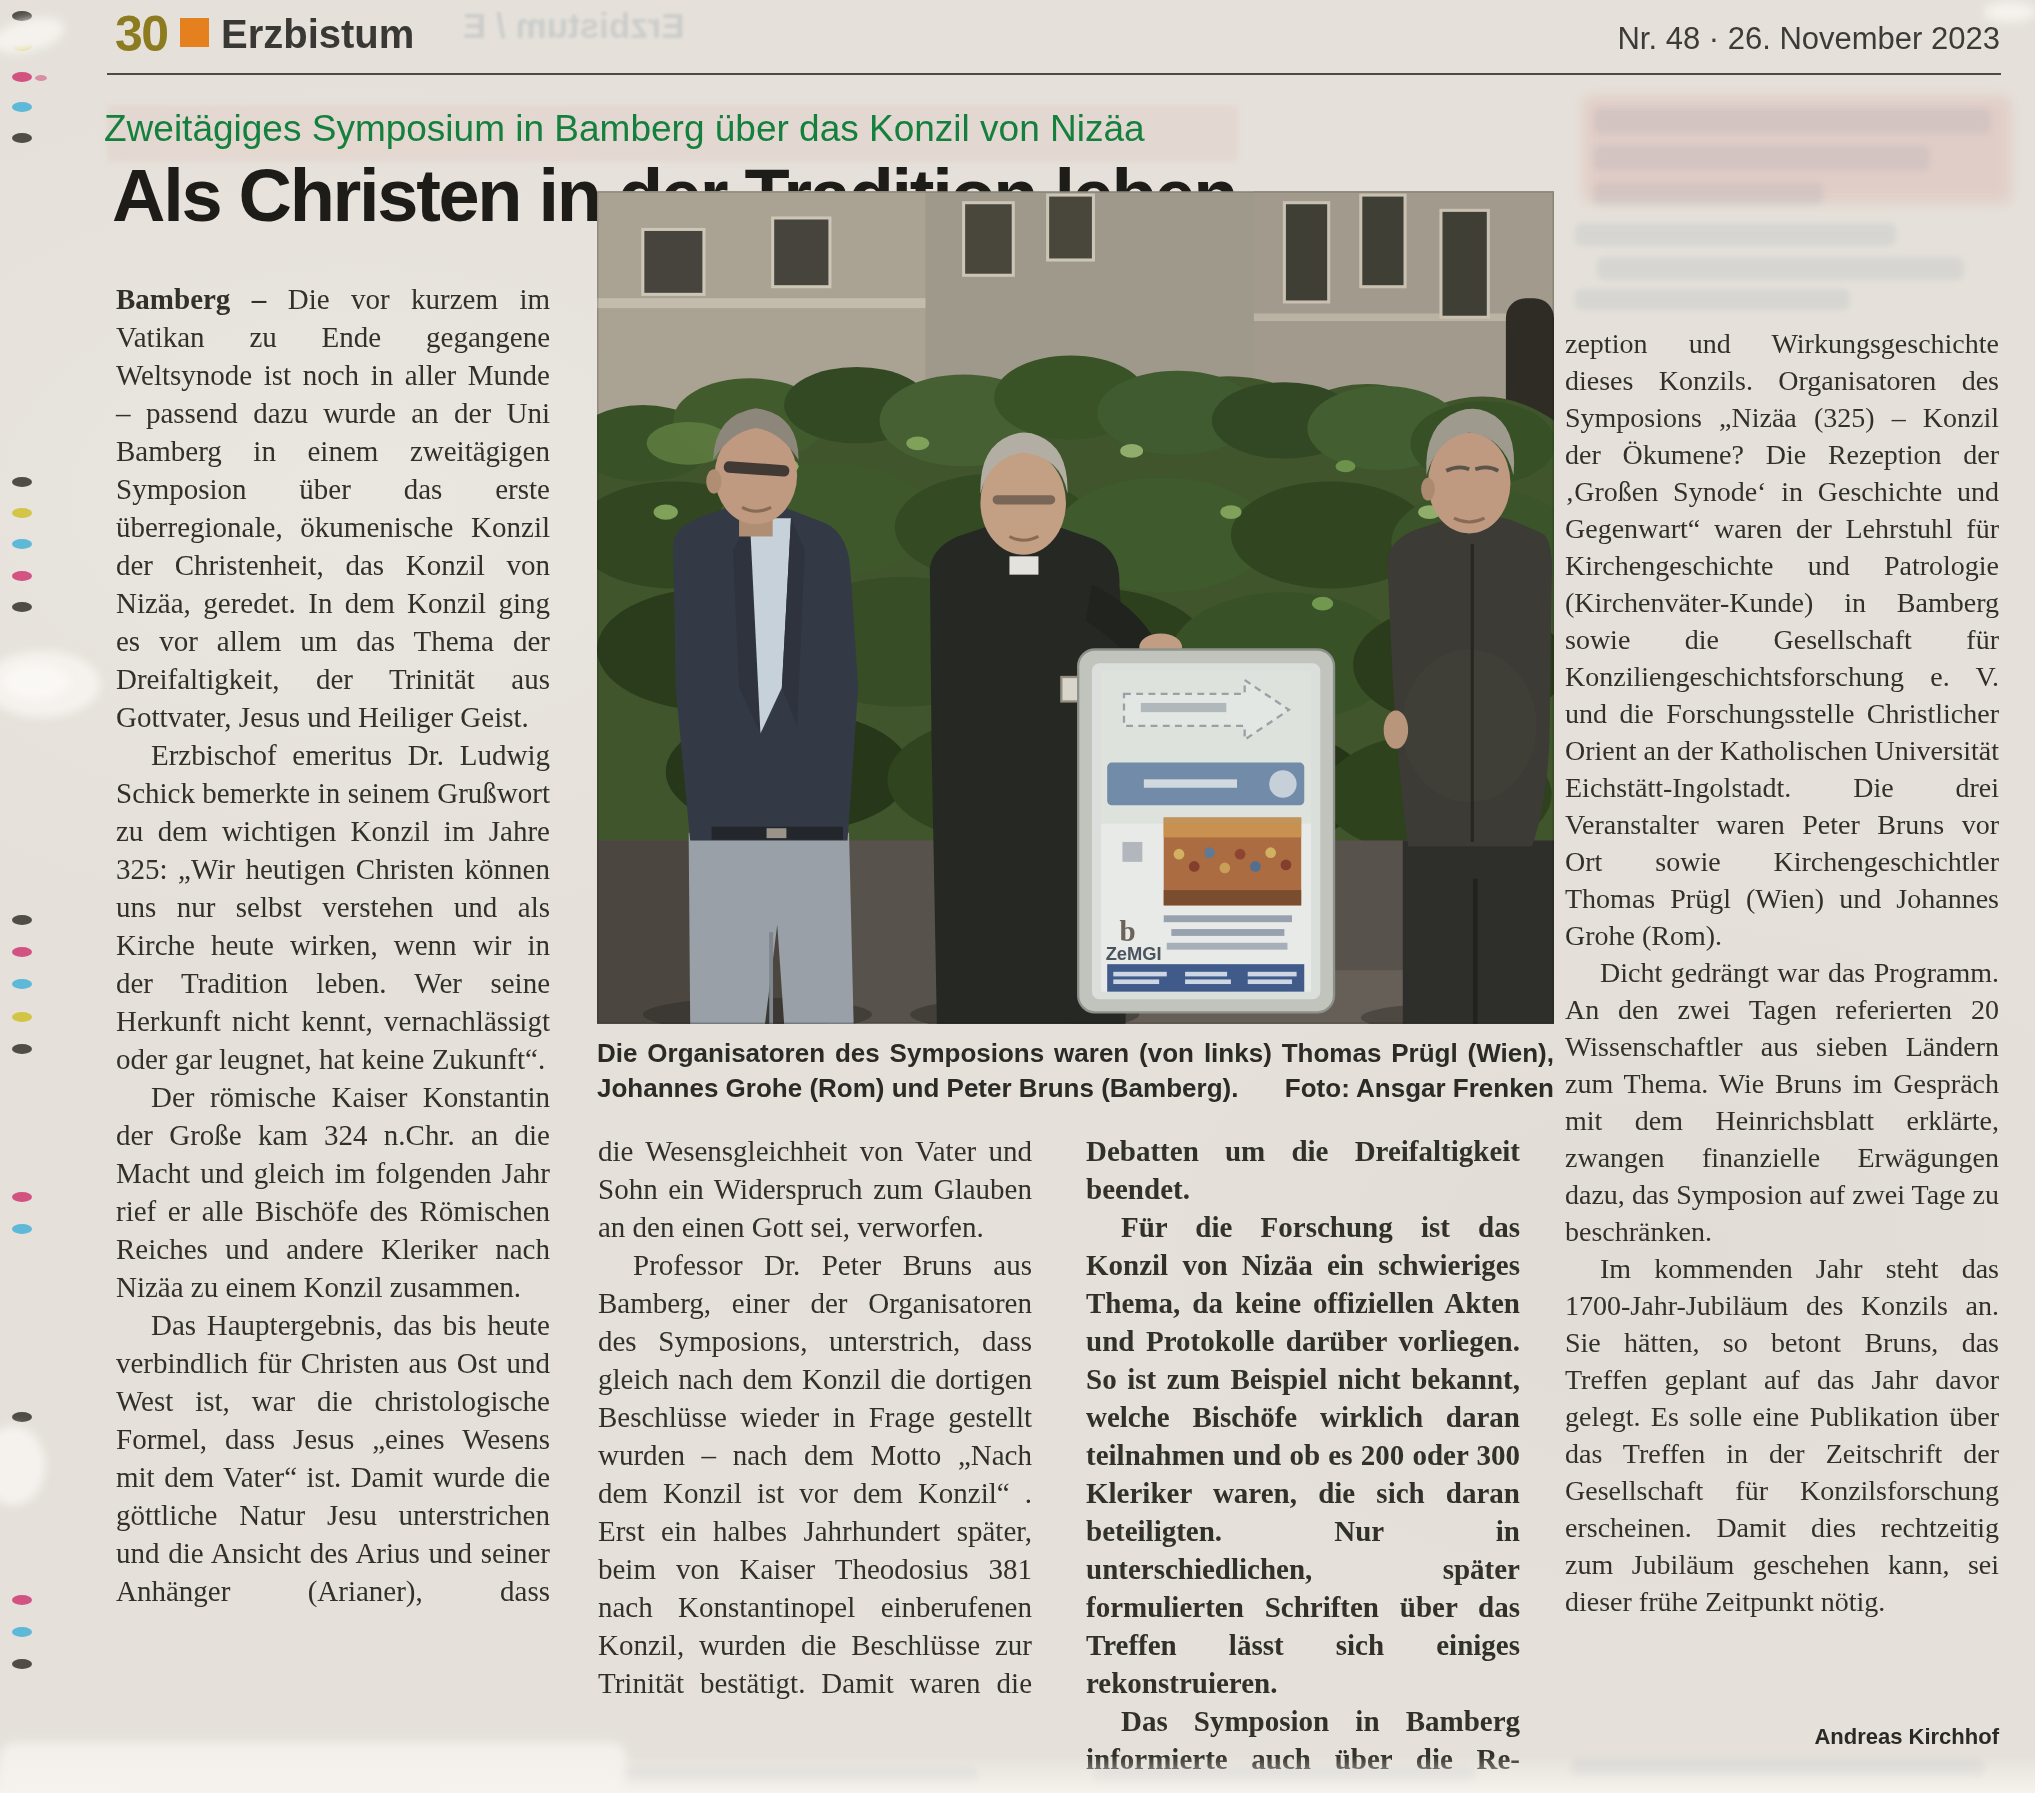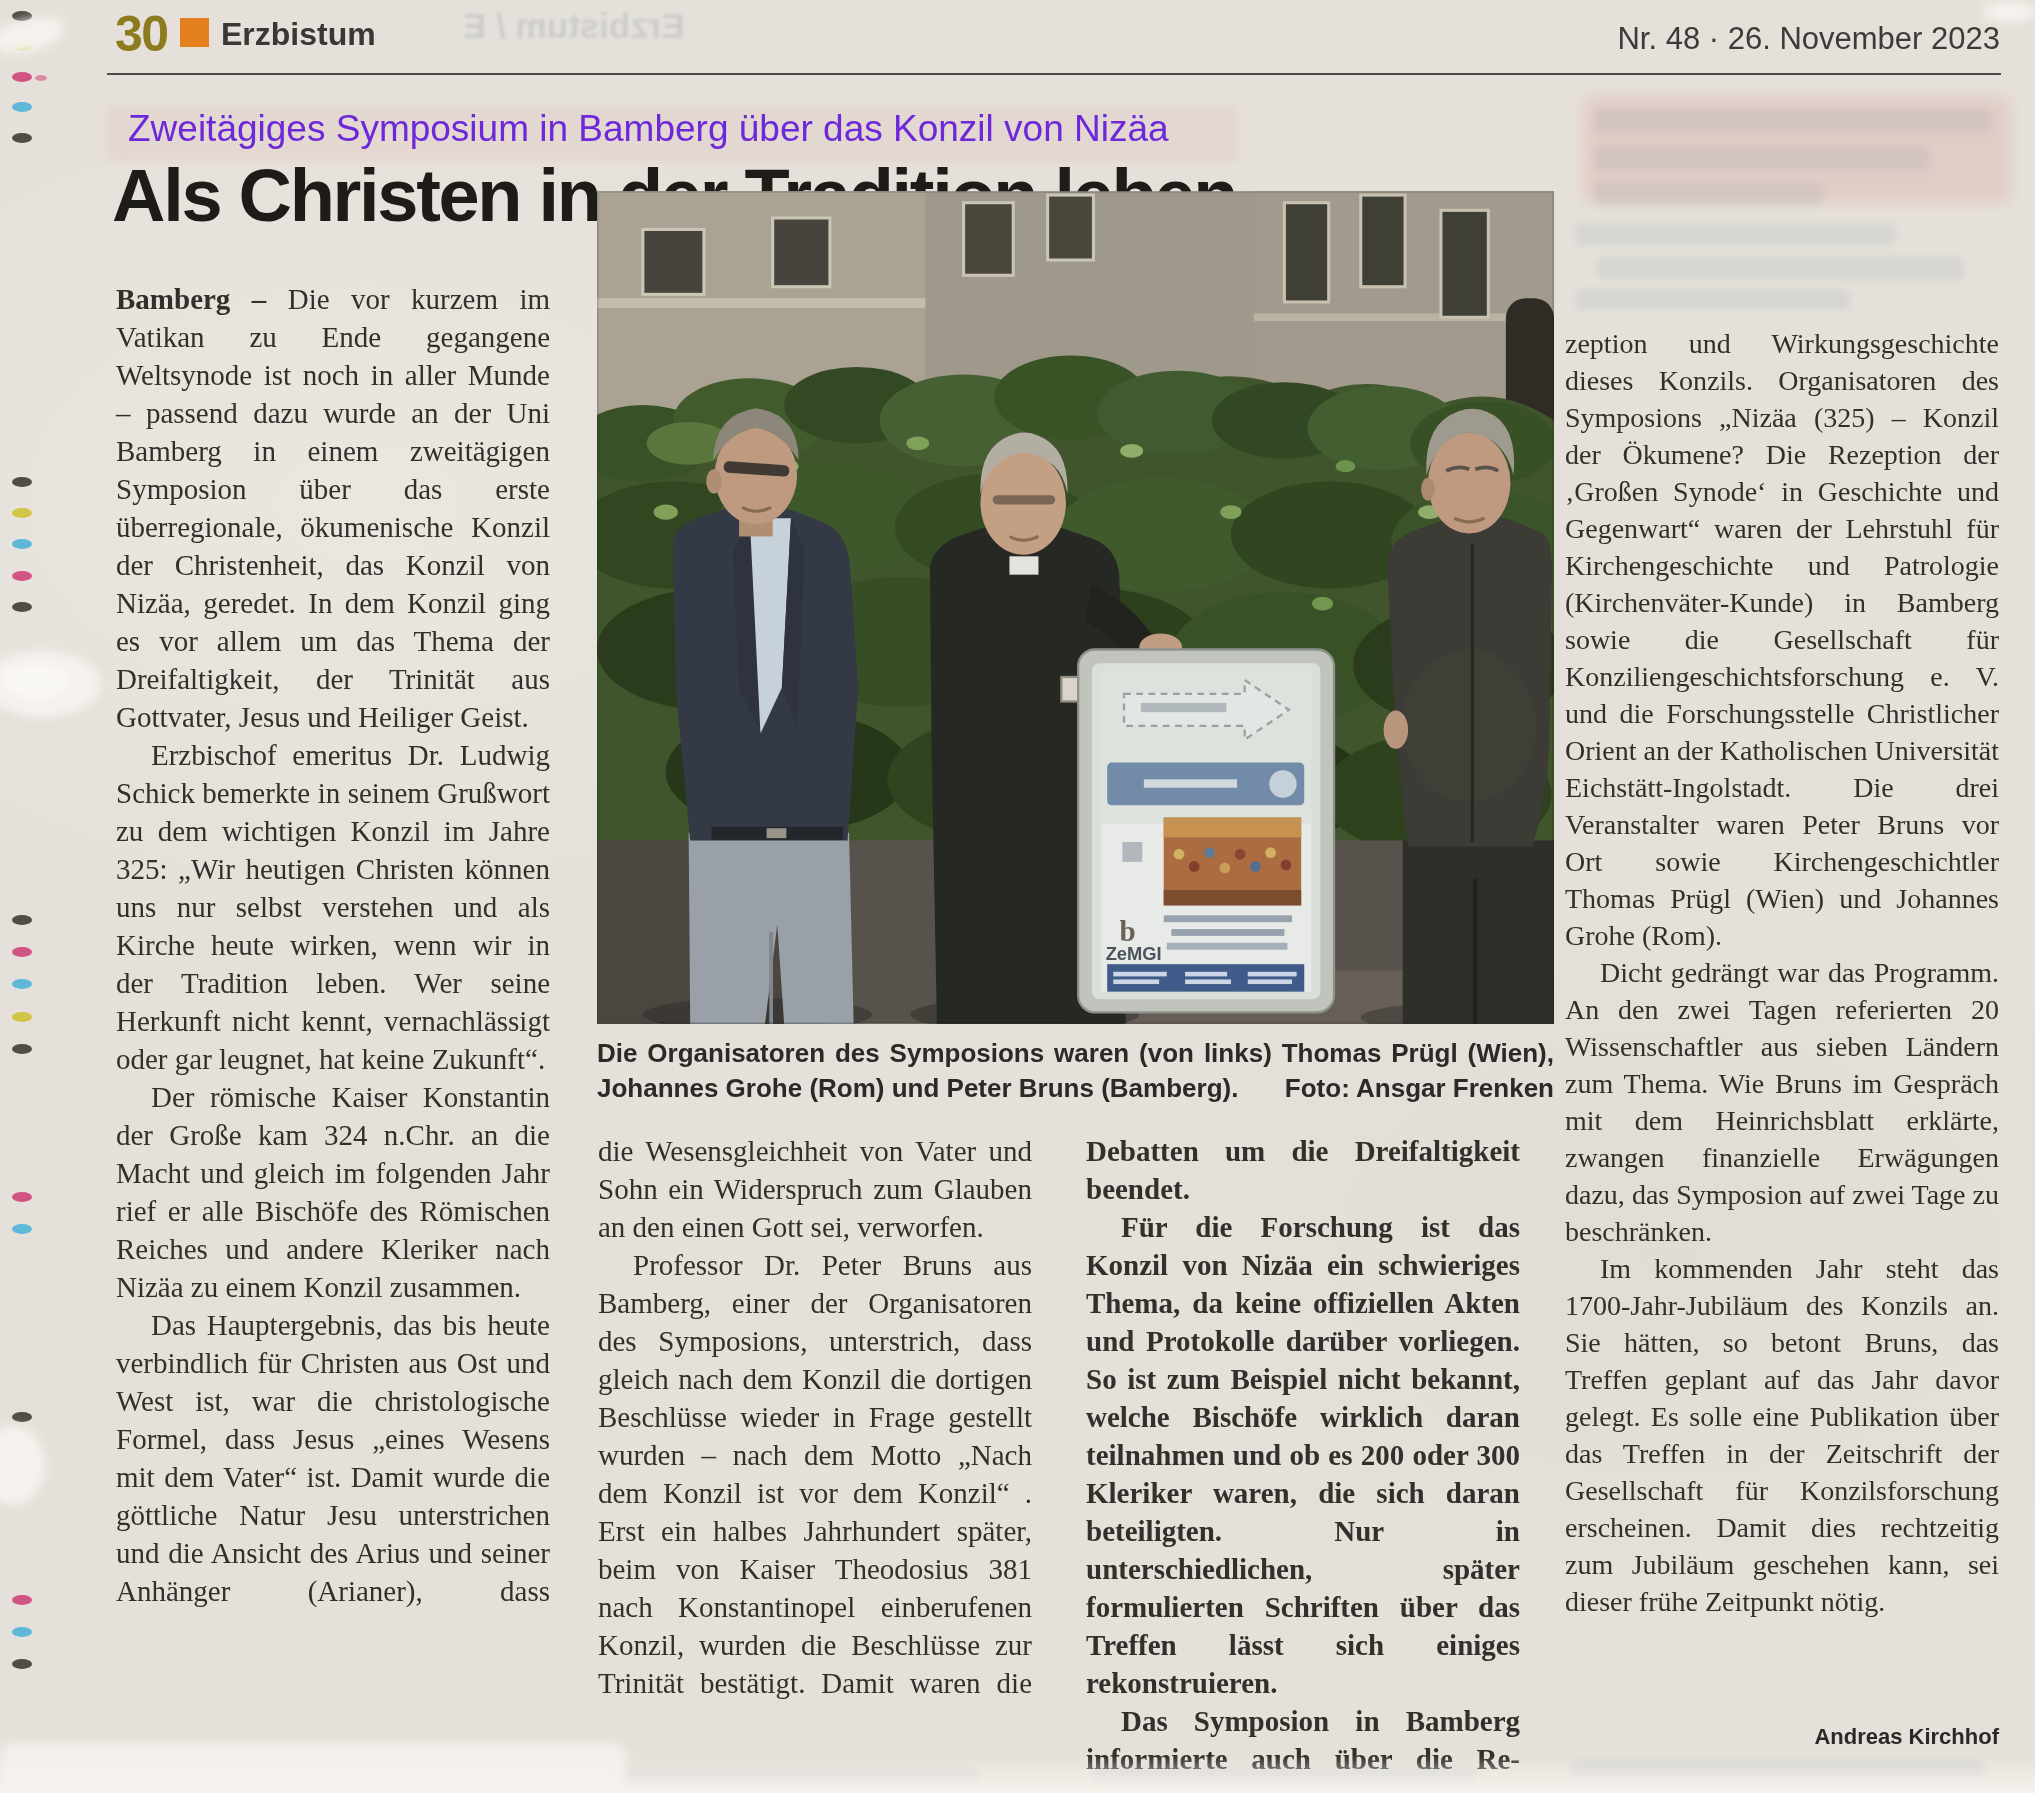--- a/index.html
+++ b/index.html
@@ -8,26 +8,26 @@
     font-family:"Liberation Serif",serif;color:#32302b;
     background:
       radial-gradient(1070px 688px at 18% 28%, #eae6e0 0%, rgba(0,0,0,0) 62%),
       radial-gradient(917px 611px at 82% 70%, #e1dcd5 0%, rgba(0,0,0,0) 60%),
       #e5e1da;
   }
   
   .masthead{position:absolute;left:115px;top:10.7px;display:flex;align-items:center;}
   .pagenum{font-family:"Liberation Sans",sans-serif;font-weight:bold;font-size:50px;line-height:47px;color:#8c7b1f;letter-spacing:-1.5px;}
   .sq{width:29px;height:29px;background:#e5801e;margin:0 12.2px 3.1px 12.2px;display:inline-block;}
-  .sectiontitle{font-family:"Liberation Sans",sans-serif;font-weight:bold;font-size:32px;line-height:43px;color:#3a3835;}
+  .sectiontitle{font-family:"Liberation Sans",sans-serif;font-weight:bold;font-size:40px;line-height:43px;color:#3a3835;}
   .issue{position:absolute;right:35px;top:21.4px;font-family:"Liberation Sans",sans-serif;font-size:31px;color:#3d3b37;}
   .rule{position:absolute;left:107px;right:34px;top:73px;height:2.3px;background:#4d4b47;}
   
   .kickerband{position:absolute;left:107px;top:105px;width:1131px;height:57px;background:rgba(219,170,160,0.16);filter:blur(3.1px);}
-  .kicker{position:absolute;left:128px;top:108px;font-family:"Liberation Sans",sans-serif;font-size:37px;color:#6d28d9;}
+  .kicker{position:absolute;left:104px;top:108px;font-family:"Liberation Sans",sans-serif;font-size:37px;color:#15803d;}
   .headline{position:absolute;left:112px;top:156px;margin:0;font-family:"Liberation Sans",sans-serif;font-weight:bold;font-size:74px;line-height:79px;letter-spacing:-2.3px;color:#1e1c18;}
   
   .col{position:absolute;width:434px;font-size:29px;line-height:38px;text-align:justify;hyphens:auto;-webkit-hyphens:auto;}
   .col p{margin:0;}
   .col p.ind{text-indent:35px;}
   .col p.fill{text-align-last:justify;}
   .col1{left:116px;top:280px;}
   .col2{left:598px;top:1132px;}
   .col3{left:1086px;top:1132px;font-weight:bold;}
   .col4{left:1565px;top:325px;font-size:28px;line-height:37px;}

